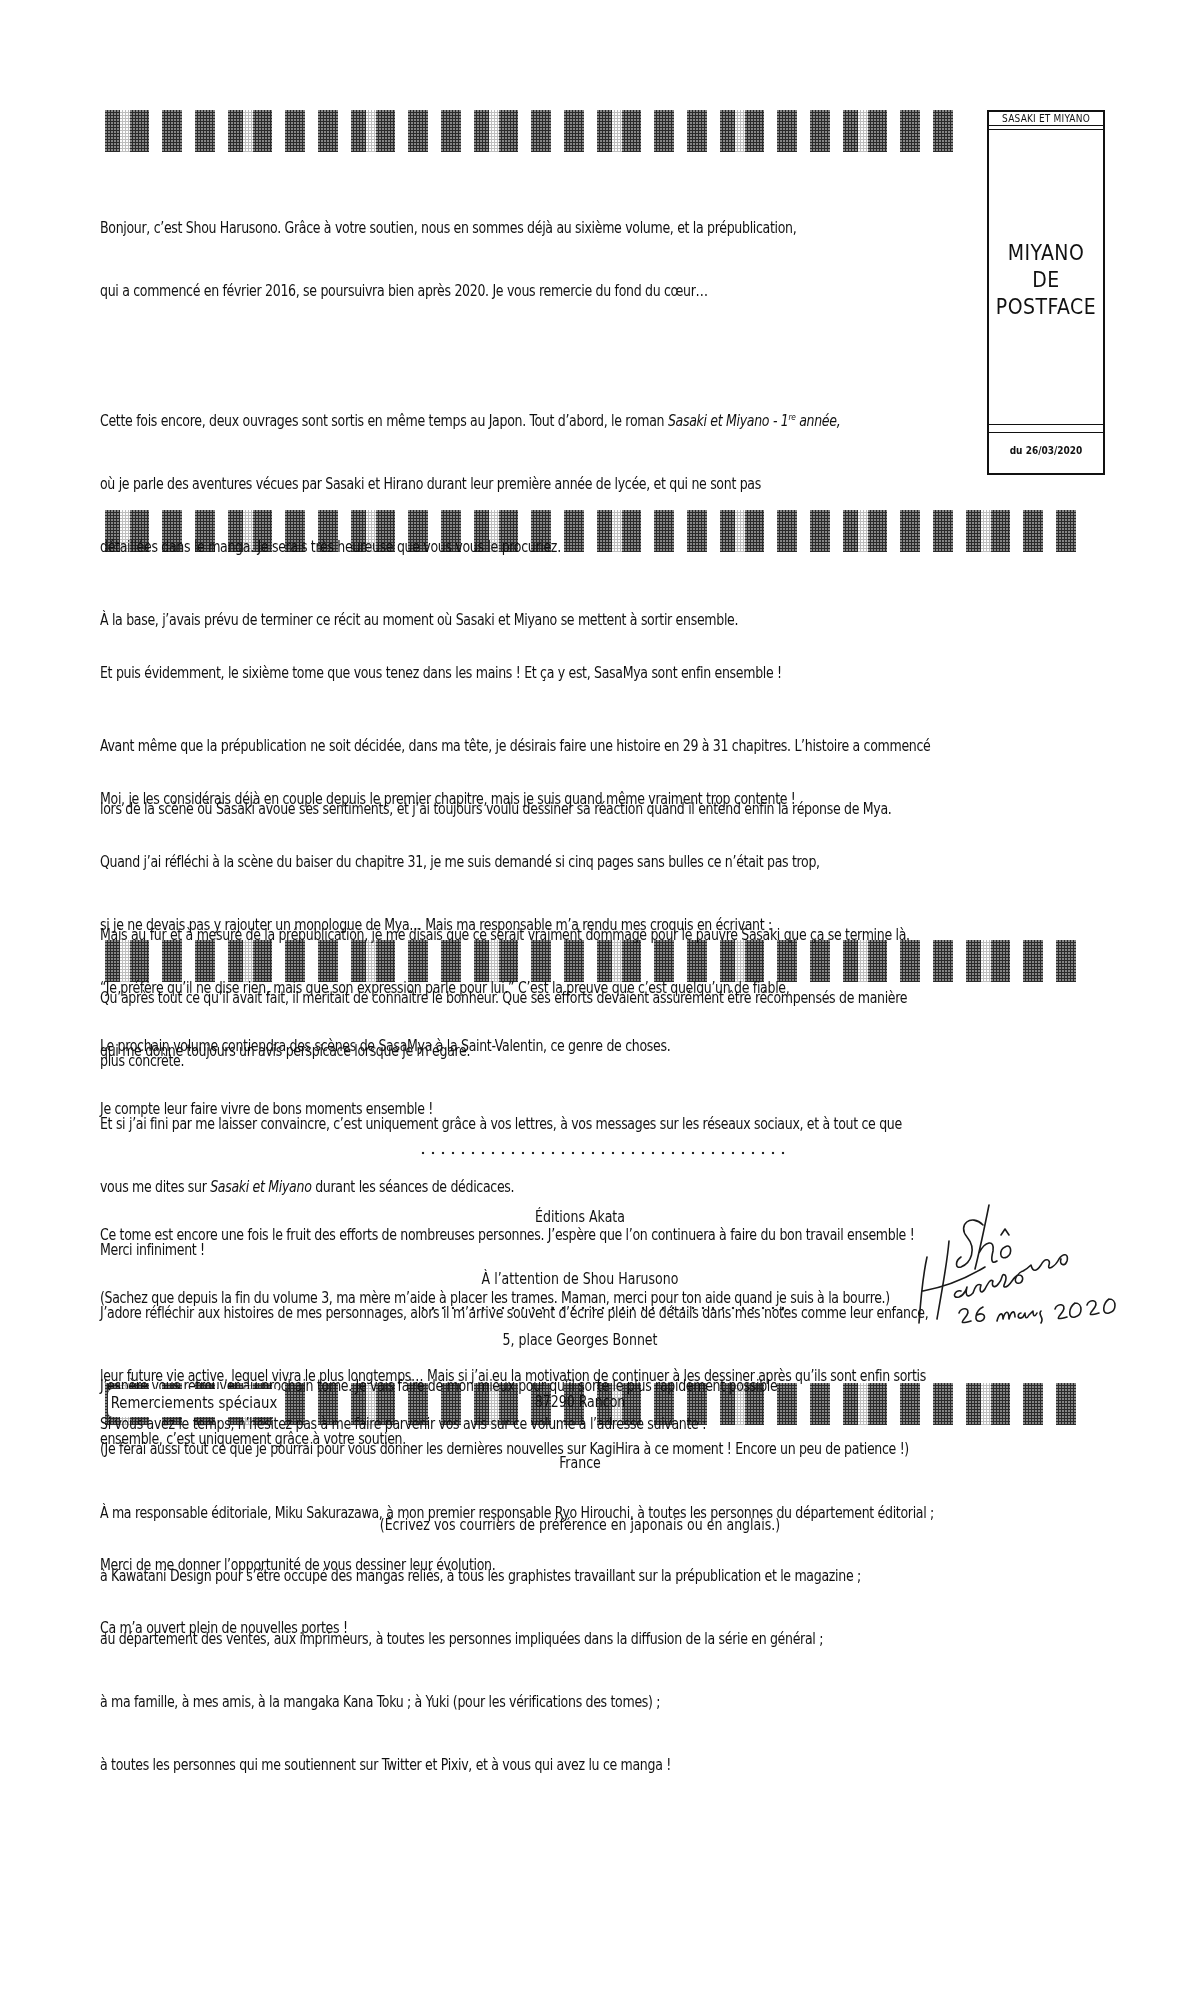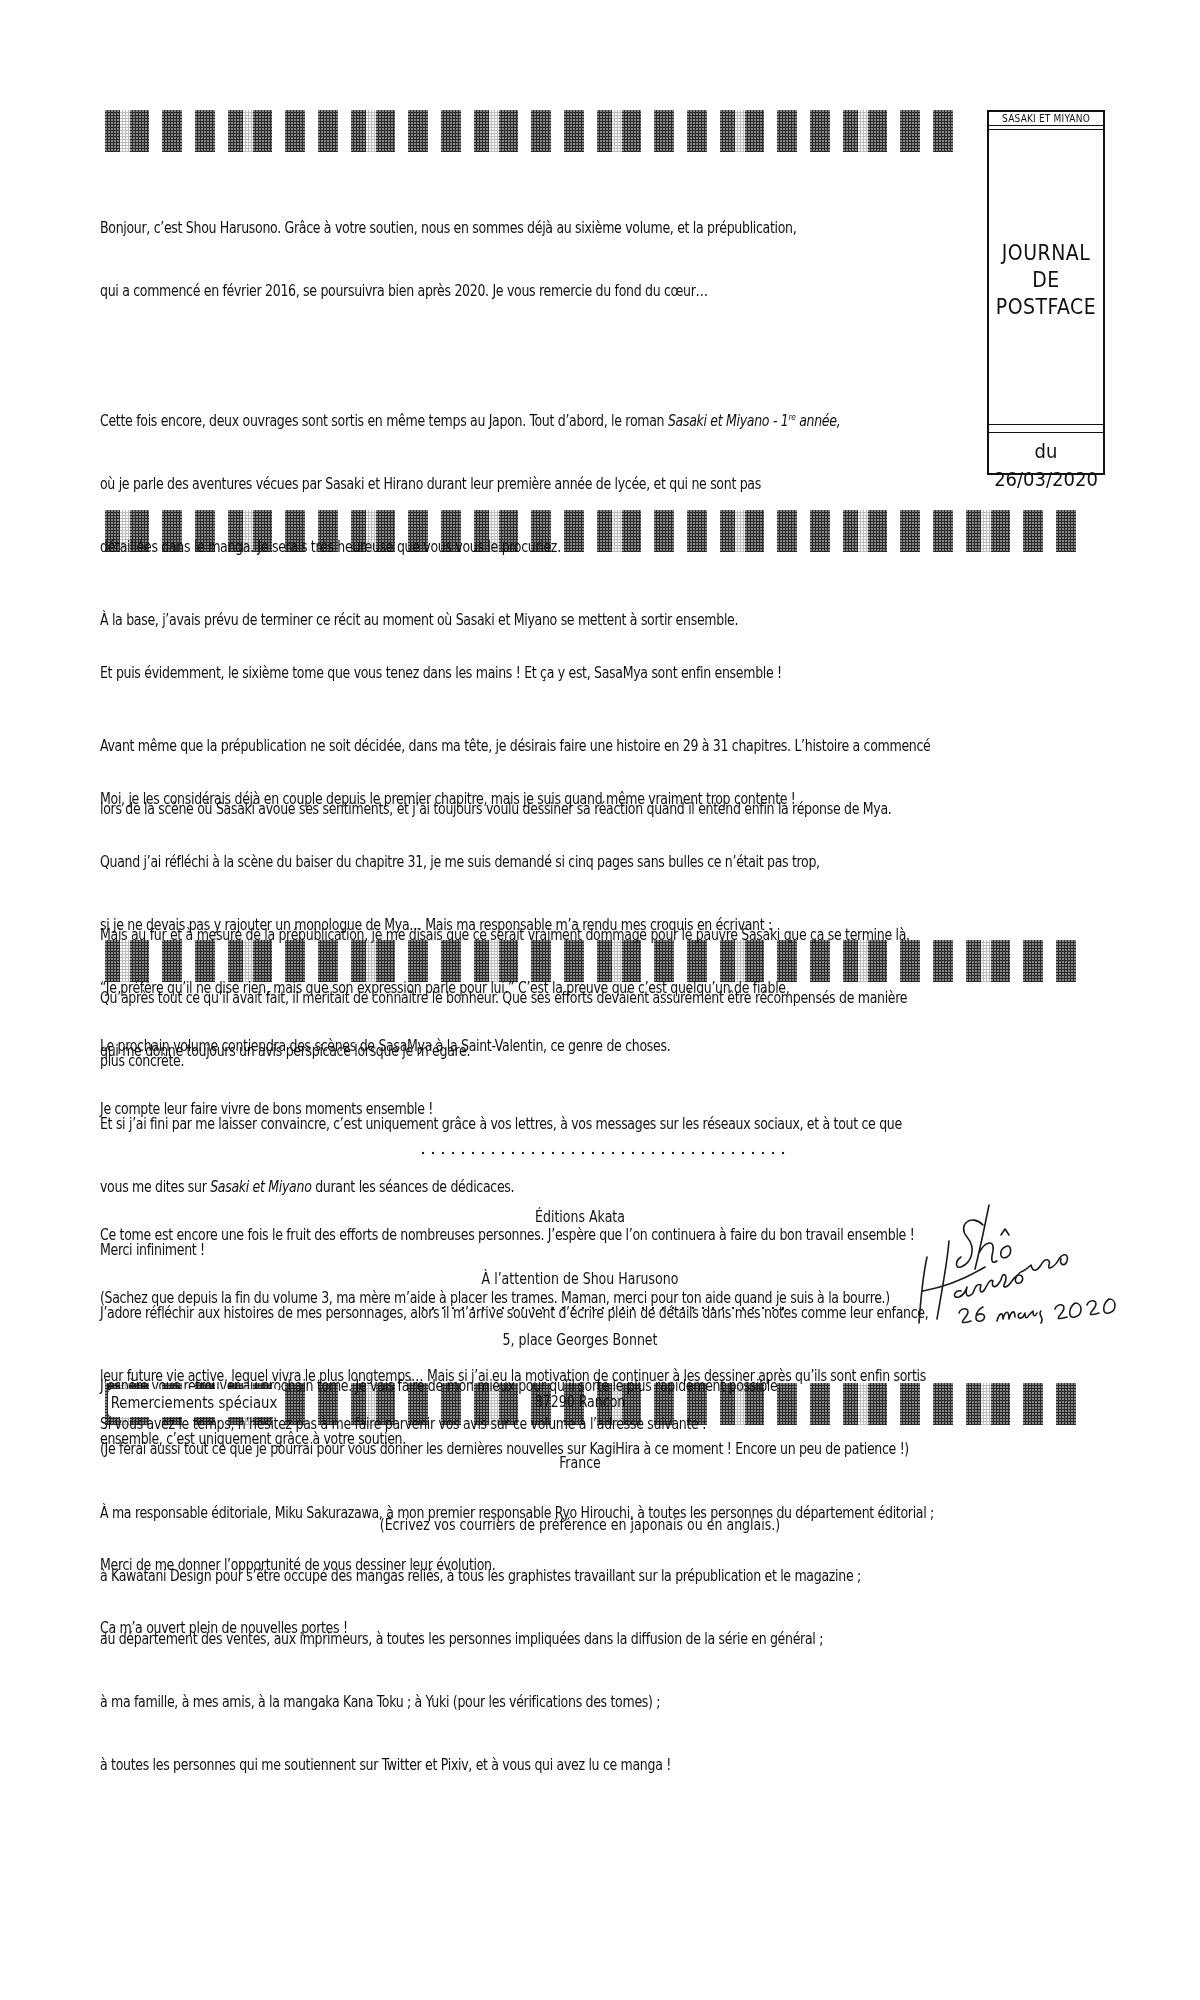--- a/index.html
+++ b/index.html
@@ -27,21 +27,21 @@
   .sidebar .head { position:absolute; left:0; right:0; top:0; height:13px;
                    font-size:10px; line-height:13px; text-align:center;
                    letter-spacing:0.2px; }
   .sidebar .hl1 { position:absolute; left:0; right:0; top:13px; border-top:1.5px solid #111; }
   .sidebar .hl2 { position:absolute; left:0; right:0; top:17px; border-top:1.5px solid #111; }
   .sidebar .title { position:absolute; left:0; right:0; top:128px; text-align:center;
                     font-size:21px; line-height:27px; letter-spacing:0.5px; }
   .sidebar .fl1 { position:absolute; left:0; right:0; top:312px; border-top:1.5px solid #111; }
   .sidebar .fl2 { position:absolute; left:0; right:0; top:320px; border-top:1.5px solid #111; }
   .sidebar .date { position:absolute; left:0; right:0; top:325px; text-align:center;
-                   font-size:20px; line-height:28px; }
+                   font-size:10px; line-height:28px;font-weight:bold; }
   .address { position:absolute; left:330px; width:500px; text-align:center;
              font-size:15.2px; line-height:20.5px; transform:scaleX(0.92); transform-origin:center top;
              white-space:pre; }
   .dots { position:absolute; left:418px; width:372px; height:4px;
           background-image: radial-gradient(circle, #222 1.3px, transparent 1.6px);
           background-size:10px 4px; background-repeat:repeat-x; }
   .signature { position:absolute; left:905px; top:1195px; width:230px; height:140px; }
   .special-label { position:absolute; left:108px; top:1389px; padding:0 3px;
                    background:#fff; border-radius:5px; font-size:16px; line-height:28px;
                    transform:scaleX(0.92); transform-origin:left top; white-space:pre; }
@@ -211,21 +211,21 @@
     <div class="unit dk" style="left: 886px; width: 19px;"></div>
     <div class="unit dk" style="left: 918px; width: 20px;"></div>
     <div class="unit dk" style="left: 951px; width: 20px;"></div>
   </div>
 
 <div class="sidebar">
   <div class="head">SASAKI ET MIYANO</div>
   <div class="hl1"></div>
   <div class="hl2"></div>
   <div class="title">
-    <div>JOURNAL</div>
+    <div>MIYANO</div>
     <div>DE</div>
     <div>POSTFACE</div>
   </div>
   <div class="fl1"></div>
   <div class="fl2"></div>
   <div class="date">du 26/03/2020</div>
 </div>
 
 <div class="txt" style="top:176px;">
   <p>Bonjour, c’est Shou Harusono. Grâce à votre soutien, nous en sommes déjà au sixième volume, et la prépublication,</p>

